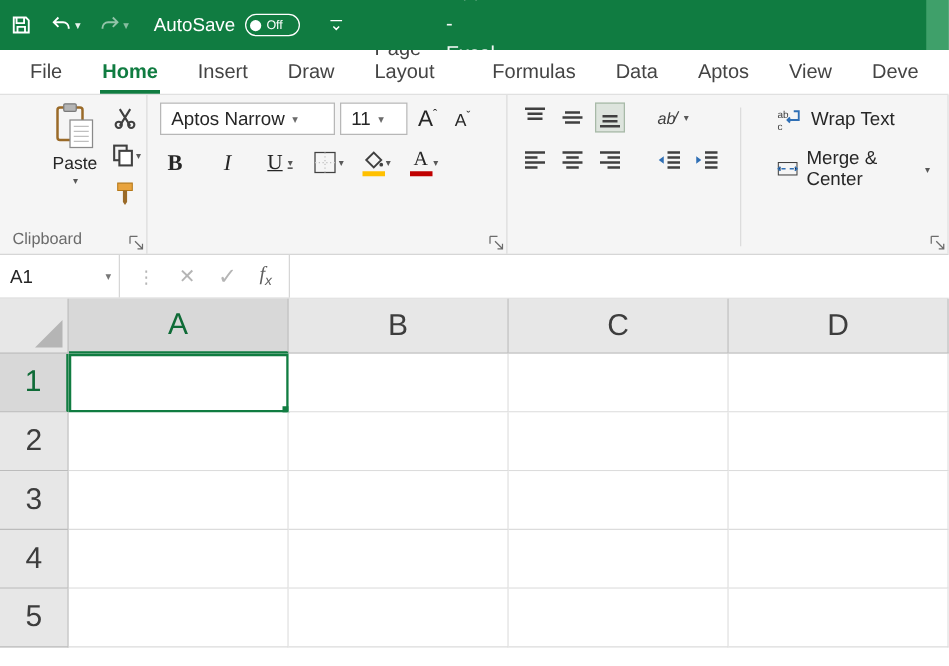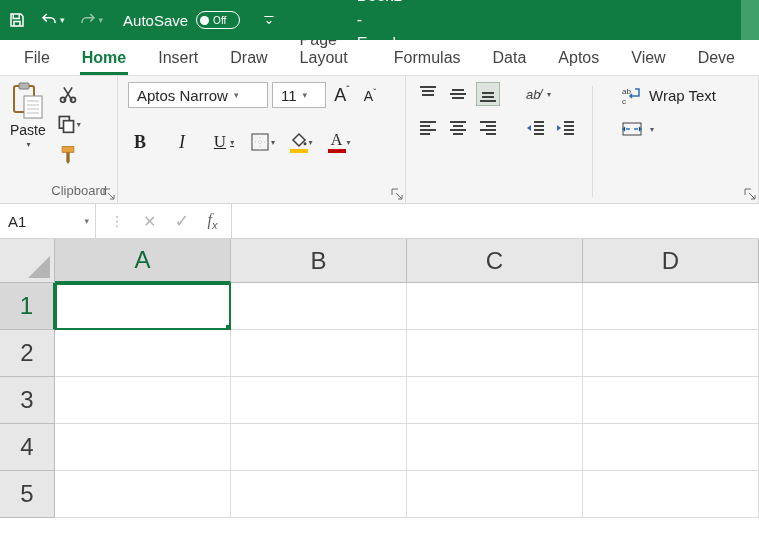--- a/index.html
+++ b/index.html
@@ -21,29 +21,29 @@
 
 
 .tabs { height:36px; display:flex; align-items:flex-end; gap:28px; padding:0 22px; background:#fff; border-bottom:1px solid #e0e0e0; font-size:16px; color:#444; }
 .tab { padding:6px 2px 8px; cursor:pointer; }
 .tab.active { color:#107C41; border-bottom:3px solid #107C41; padding-bottom:5px; font-weight:600; }
 
 
 .ribbon { height:128px; background:#f5f5f5; display:flex; border-bottom:1px solid #d6d6d6; }
 .group { display:flex; flex-direction:column; justify-content:space-between; padding:6px 10px 2px; border-right:1px solid #dcdcdc; position:relative; }
 .group-body { display:flex; gap:10px; flex:1; }
-.group-label { text-align:right; font-size:13px; color:#6b6b6b; padding-bottom:3px; position:relative; }
+.group-label { text-align:left; font-size:13px; color:#6b6b6b; padding-bottom:3px; position:relative; }
 .launcher { position:absolute; right:2px; bottom:3px; width:12px; height:12px; color:#6b6b6b; cursor:pointer; }
 .col { display:flex; flex-direction:column; gap:6px; align-items:center; }
 .ico-btn { display:flex; align-items:center; justify-content:center; cursor:pointer; min-width:24px; min-height:24px; }
 .ico-btn.sel { background:#dde4dd; border:1px solid #a7b9a7; }
 .drop { font-size:8px; color:#595959; margin-left:1px; }
 
 
-.paste-big { display:flex; flex-direction:column; align-items:center; gap:2px; cursor:pointer; }
+.paste-big { display:flex; flex-direction:column; align-items:center; gap:2px; cursor:pointer;margin-left:32px; }
 .paste-big .lbl { font-size:14px; }
 
 
 .combo { display:flex; align-items:center; border:1px solid #b7b7b7; background:#fff; height:26px; font-size:15px; padding:0 6px 0 8px; cursor:pointer; }
 .combo .cv { }
 .combo .cd { margin-left:6px; font-size:9px; color:#6b6b6b; }
 .font-row1 { display:flex; gap:4px; align-items:center; }
 .font-row2 { display:flex; gap:14px; align-items:center; margin-top:10px; }
 .biu { display:flex; gap:18px; align-items:center; }
 .b { font-weight:700; font-size:18px; font-family:"Times New Roman",serif; }
@@ -176,21 +176,21 @@
         </div>
       </div>
     </div>
     <div class="group-label">Clipboard</div>
     <svg class="launcher" viewBox="0 0 12 12">
         <path fill="none" stroke="#6b6b6b" d="M1 1h6M1 1v6M5 5l6 6M11 7v4h-4"></path>
       </svg>
   </div>
 
   <div class="group" style="width:288px">
-    <div class="group-body" style="flex-direction:column;gap:12px">
+    <div class="group-body" style="flex-direction:column;gap:0">
       <div class="font-row1">
         <div class="combo" style="width:140px">
           <span class="cv">Aptos Narrow</span>
           <span class="cd">▾</span>
         </div>
         <div class="combo" style="width:54px">
           <span class="cv">11</span>
           <span class="cd">▾</span>
         </div>
         <div class="ico-btn">
@@ -304,20 +304,21 @@
               <path fill="none" stroke="#2F6FB5" stroke-width="1.5" d="M14 5h4v7h-9M11 10l-2 2 2 2"></path>
               <text x="1" y="20" font-size="8" fill="#404040">c</text>
             </svg>
           <span>Wrap Text</span>
         </div>
         <div class="wm-btn">
           <svg width="22" height="22" viewBox="0 0 22 22">
               <rect x="2" y="5" width="18" height="12" fill="none" stroke="#404040"></rect>
               <path stroke="#2F6FB5" stroke-width="1.5" d="M5 11h4M4 9l-2 2 2 2M13 11h4M18 9l2 2-2 2"></path>
             </svg>
+          <span>Merge &amp; Center</span>
           <span class="drop">▾</span>
         </div>
       </div>
     </div>
     <svg class="launcher" viewBox="0 0 12 12">
         <path fill="none" stroke="#6b6b6b" d="M1 1h6M1 1v6M5 5l6 6M11 7v4h-4"></path>
       </svg>
   </div>
 </div>
 

